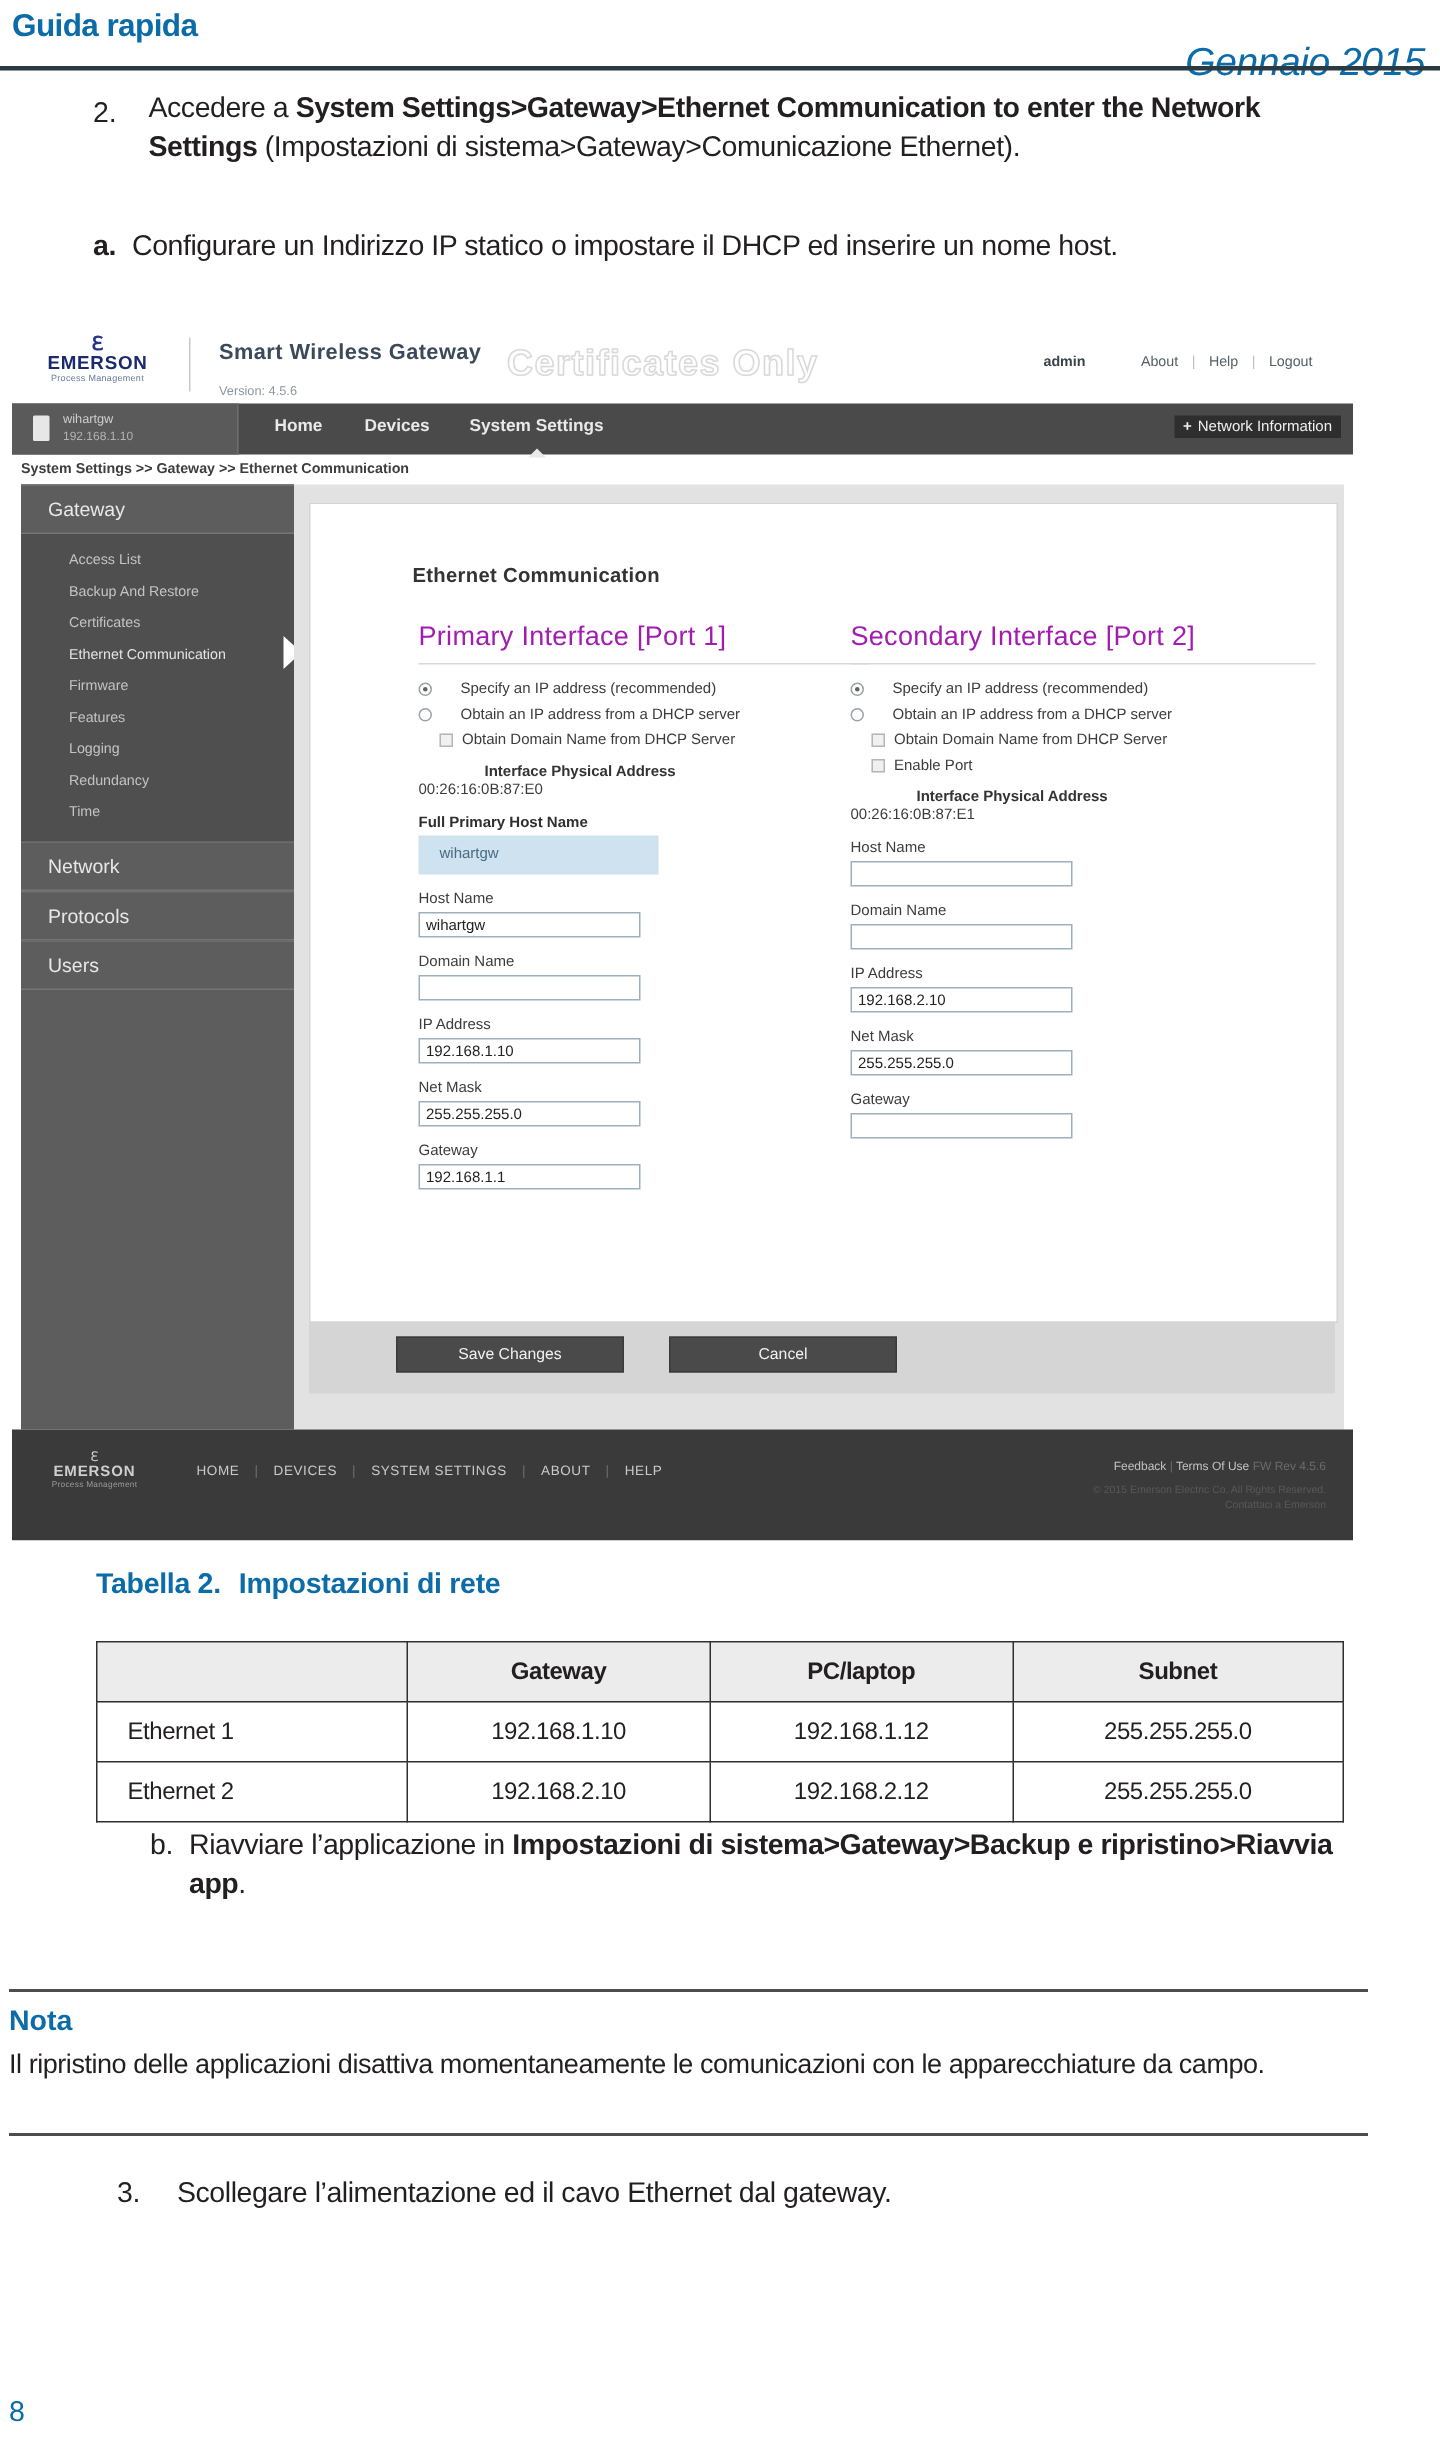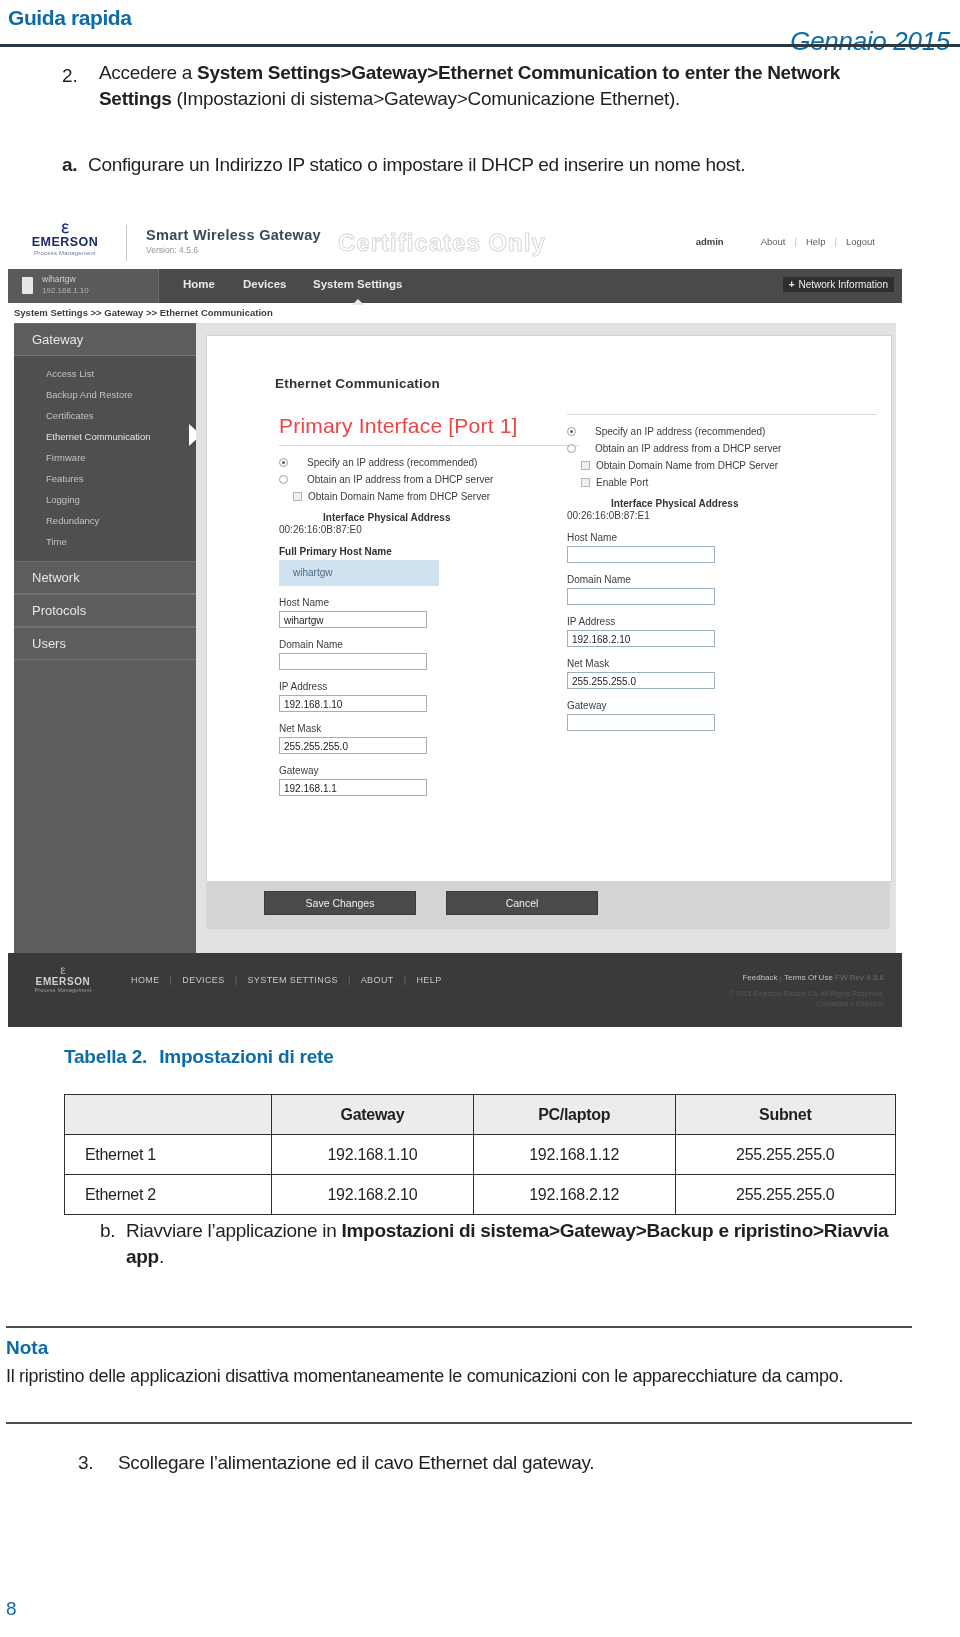--- a/index.html
+++ b/index.html
@@ -60,21 +60,21 @@
   }
   .emerson-logo .name{
     font-size:12.5px;font-weight:bold;color:#1a2a6c;letter-spacing:0.5px;line-height:14px;
   }
   .emerson-logo .tag{
     font-size:6px;color:#6a7a9a;letter-spacing:0.2px;line-height:8px;
   }
   .logo-sep{position:absolute;left:118px;top:10px;width:1px;height:36px;background:#c9c9c9;}
   .prod{position:absolute;left:138px;top:12px;}
   .prod .pname{font-size:14.5px;font-weight:bold;color:#3b4a5a;letter-spacing:0.3px;}
-  .prod .pver{font-size:8.5px;color:#8d96a0;margin-top:2px;}
+  .prod .pver{font-size:8.5px;color:#8d96a0;margin-top:12px;}
   .demo-wm{
     position:absolute;left:330px;top:14px;
     font-size:24px;font-weight:bold;color:#ffffff;
     -webkit-text-stroke:1px #d8d8d8;
     text-shadow:0 0 1px #d0d0d0;
     letter-spacing:1px;opacity:.95;
   }
   .topright{
     position:absolute;right:18px;top:21px;font-size:9.5px;color:#555f66;
   }
@@ -138,21 +138,21 @@
     border:1px solid #d4d4d4;
   }
   .panel h2{
     margin:0;position:absolute;left:68px;top:40px;
     font-size:13.5px;font-weight:bold;color:#333;letter-spacing:.2px;
   }
   .col{position:absolute;top:78px;}
   .col.primary{left:72px;width:300px;}
   .col.secondary{left:360px;width:310px;}
   .col .ctitle{
-    font-size:21px;color:#ef4444;padding-bottom:7px;letter-spacing:.2px;
+    font-size:18px;color:#a21caf;padding-bottom:7px;letter-spacing:.2px;
   }
   .col .crule{height:1px;background:#d9d9d9;margin-bottom:11px;}
   .radio-row,.check-row{
     font-size:10px;color:#3c3c3c;margin-bottom:5px;position:relative;padding-left:28px;
     line-height:12px;
   }
   .check-row.indent{padding-left:29px;}
   .radio-row .rb{
     position:absolute;left:0;top:1px;width:9px;height:9px;border-radius:50%;
     border:1px solid #9aa0a5;background:#fff;box-sizing:border-box;
@@ -354,20 +354,21 @@
           <div class="flabel">Net Mask</div>
           <div class="finput">255.255.255.0</div>
         </div>
         <div class="fld">
           <div class="flabel">Gateway</div>
           <div class="finput">192.168.1.1</div>
         </div>
       </div>
 
       <div class="col secondary">
+        <div class="ctitle">Secondary Interface [Port 2]</div>
         <div class="crule"></div>
 
         <div class="radio-row">
           <span class="rb on"></span>
           <span>Specify an IP address (recommended)</span>
         </div>
         <div class="radio-row">
           <span class="rb"></span>
           <span>Obtain an IP address from a DHCP server</span>
         </div>

